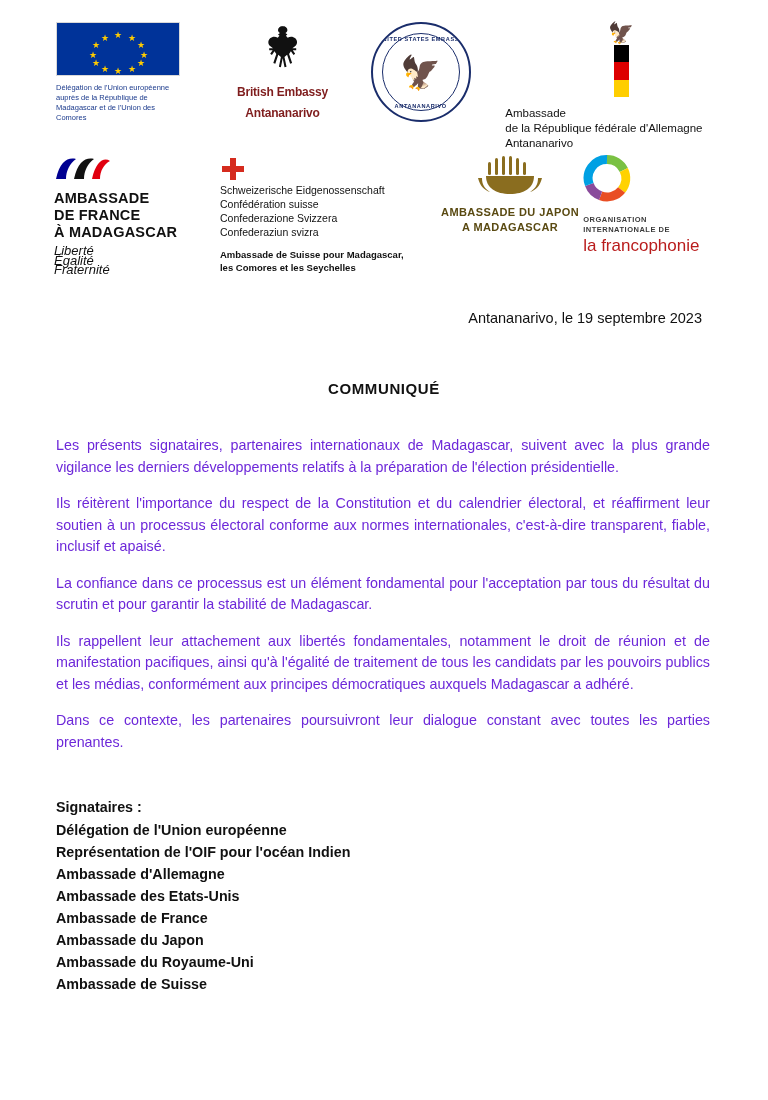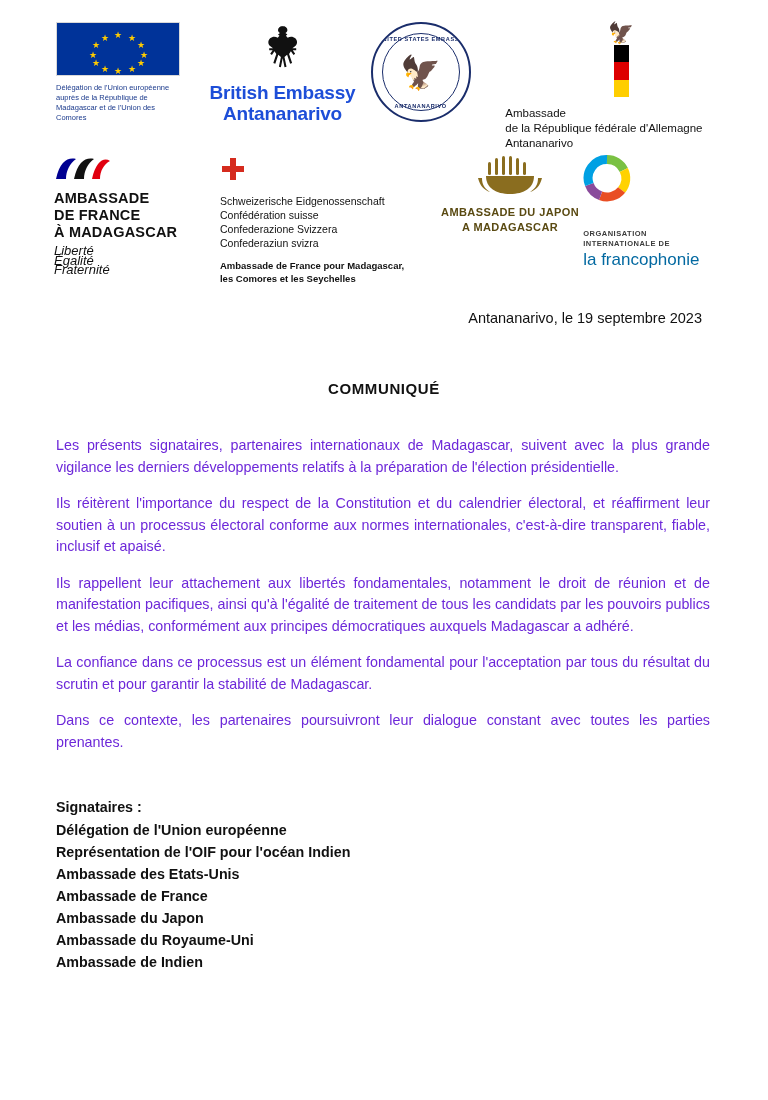--- a/index.html
+++ b/index.html
@@ -64,24 +64,24 @@
     font-weight: 400;
     width: 122px;
   }
 
   
   .uk-wrap { width: 168px; margin-left: 18px; text-align: center; }
   .uk-crest { height: 52px; display: flex; align-items: flex-end; justify-content: center; }
   .uk-crest svg { display: block; }
   .uk-text {
     margin-top: 8px;
-    font-size: 19px;
+    font-size: 12px;
     line-height: 21px;
     font-weight: 700;
-    color: #1d4ed8;
+    color: #7f1d1d;
     letter-spacing: -0.2px;
   }
 
   
   .us-wrap { width: 136px; margin-left: 10px; display: flex; justify-content: center; }
   .us-seal {
     width: 96px; height: 96px;
     border-radius: 50%;
     border: 2px solid #1a2d6b;
     position: relative;
@@ -139,21 +139,21 @@
   }
   .fr-motto {
     margin-top: 5px;
     font-size: 13px;
     line-height: 9.5px;
     font-style: italic;
     color: #111;
   }
 
   
-  .ch-wrap { width: 250px; display: flex; gap: 12px; margin-left: 6px; }
+  .ch-wrap { width: 250px; display: flex; gap: 1px; margin-left: 6px; }
   .ch-cross {
     width: 26px; height: 26px; background: #ffffff; flex: none;
     position: relative; margin-top: 2px;
   }
   .ch-cross:before, .ch-cross:after {
     content: ""; position: absolute; background: #d52b1e;
   }
   .ch-cross:before { left: 10px; top: 2px; width: 6px; height: 22px; }
   .ch-cross:after { left: 2px; top: 10px; width: 22px; height: 6px; }
   .ch-lines { font-size: 10.5px; line-height: 14px; color: #111; }
@@ -163,29 +163,29 @@
 
   
   .jp-wrap { width: 170px; text-align: center; margin-left: 2px; }
   .jp-crest { height: 42px; display: flex; align-items: flex-end; justify-content: center; }
   .jp-text {
     margin-top: 9px; font-size: 11px; line-height: 15px; font-weight: 700;
     color: #5a4a12; letter-spacing: 0.4px;
   }
 
   
-  .oif-wrap { width: 180px; display: flex; gap: 23px; align-items: flex-start; }
+  .oif-wrap { width: 180px; display: flex; gap: 9px; align-items: flex-start; }
   .oif-ring { width: 48px; height: 48px; flex: none; }
   .oif-text { padding-top: 4px; }
   .oif-small {
     font-size: 7.5px; line-height: 9.5px; font-weight: 700;
     color: #3b3b3b; letter-spacing: 0.5px;
   }
   .oif-big {
-    font-size: 17px; line-height: 20px; color: #0369a1; margin-top: 2px;
+    font-size: 17px; line-height: 20px; color: #b91c1c; margin-top: 2px;
   }
 
   
   .date-line {
     margin-top: 44px;
     text-align: right;
     padding-right: 36px;
     font-size: 14.5px;
     color: #111;
   }
@@ -317,21 +317,21 @@
     <div class="logo-block ch-wrap">
       <div class="ch-cross"></div>
       <div>
         <div class="ch-lines">
           <div>Schweizerische Eidgenossenschaft</div>
           <div>Confédération suisse</div>
           <div>Confederazione Svizzera</div>
           <div>Confederaziun svizra</div>
         </div>
         <div class="ch-sub">
-          <div>Ambassade de France pour Madagascar,</div>
+          <div>Ambassade de Suisse pour Madagascar,</div>
           <div>les Comores et les Seychelles</div>
         </div>
       </div>
     </div>
 
     <div class="logo-block jp-wrap">
       <div class="jp-crest">
         <svg width="84" height="40" viewBox="0 0 84 40">
           <g fill="#8a6d1f">
             <rect x="20" y="6" width="3" height="13" rx="1.5"></rect>
@@ -372,29 +372,30 @@
     </div>
   </div>
 
   <div class="date-line">Antananarivo, le 19 septembre 2023</div>
 
   <div class="doc-title">COMMUNIQUÉ</div>
 
   <div class="body-wrap">
     <p class="para">Les présents signataires, partenaires internationaux de Madagascar, suivent avec la plus grande vigilance les derniers développements relatifs à la préparation de l'élection présidentielle.</p>
     <p class="para">Ils réitèrent l'importance du respect de la Constitution et du calendrier électoral, et réaffirment leur soutien à un processus électoral conforme aux normes internationales, c'est-à-dire transparent, fiable, inclusif et apaisé.</p>
+    <p class="para">La confiance dans ce processus est un élément fondamental pour l'acceptation par tous du résultat du scrutin et pour garantir la stabilité de Madagascar.</p>
     <p class="para">Ils rappellent leur attachement aux libertés fondamentales, notamment le droit de réunion et de manifestation pacifiques, ainsi qu'à l'égalité de traitement de tous les candidats par les pouvoirs publics et les médias, conformément aux principes démocratiques auxquels Madagascar a adhéré.</p>
-    <p class="para">La confiance dans ce processus est un élément fondamental pour l'acceptation par tous du résultat du scrutin et pour garantir la stabilité de Madagascar.</p>
     <p class="para">Dans ce contexte, les partenaires poursuivront leur dialogue constant avec toutes les parties prenantes.</p>
   </div>
 
   <div class="sig-head">Signataires :</div>
   <ul class="sig-list">
     <li>Délégation de l'Union européenne</li>
     <li>Représentation de l'OIF pour l'océan Indien</li>
+    <li>Ambassade d'Allemagne</li>
     <li>Ambassade des Etats-Unis</li>
     <li>Ambassade de France</li>
     <li>Ambassade du Japon</li>
     <li>Ambassade du Royaume-Uni</li>
-    <li>Ambassade de Indien</li>
+    <li>Ambassade de Suisse</li>
   </ul>
 
 </div>
 
 </body></html>

